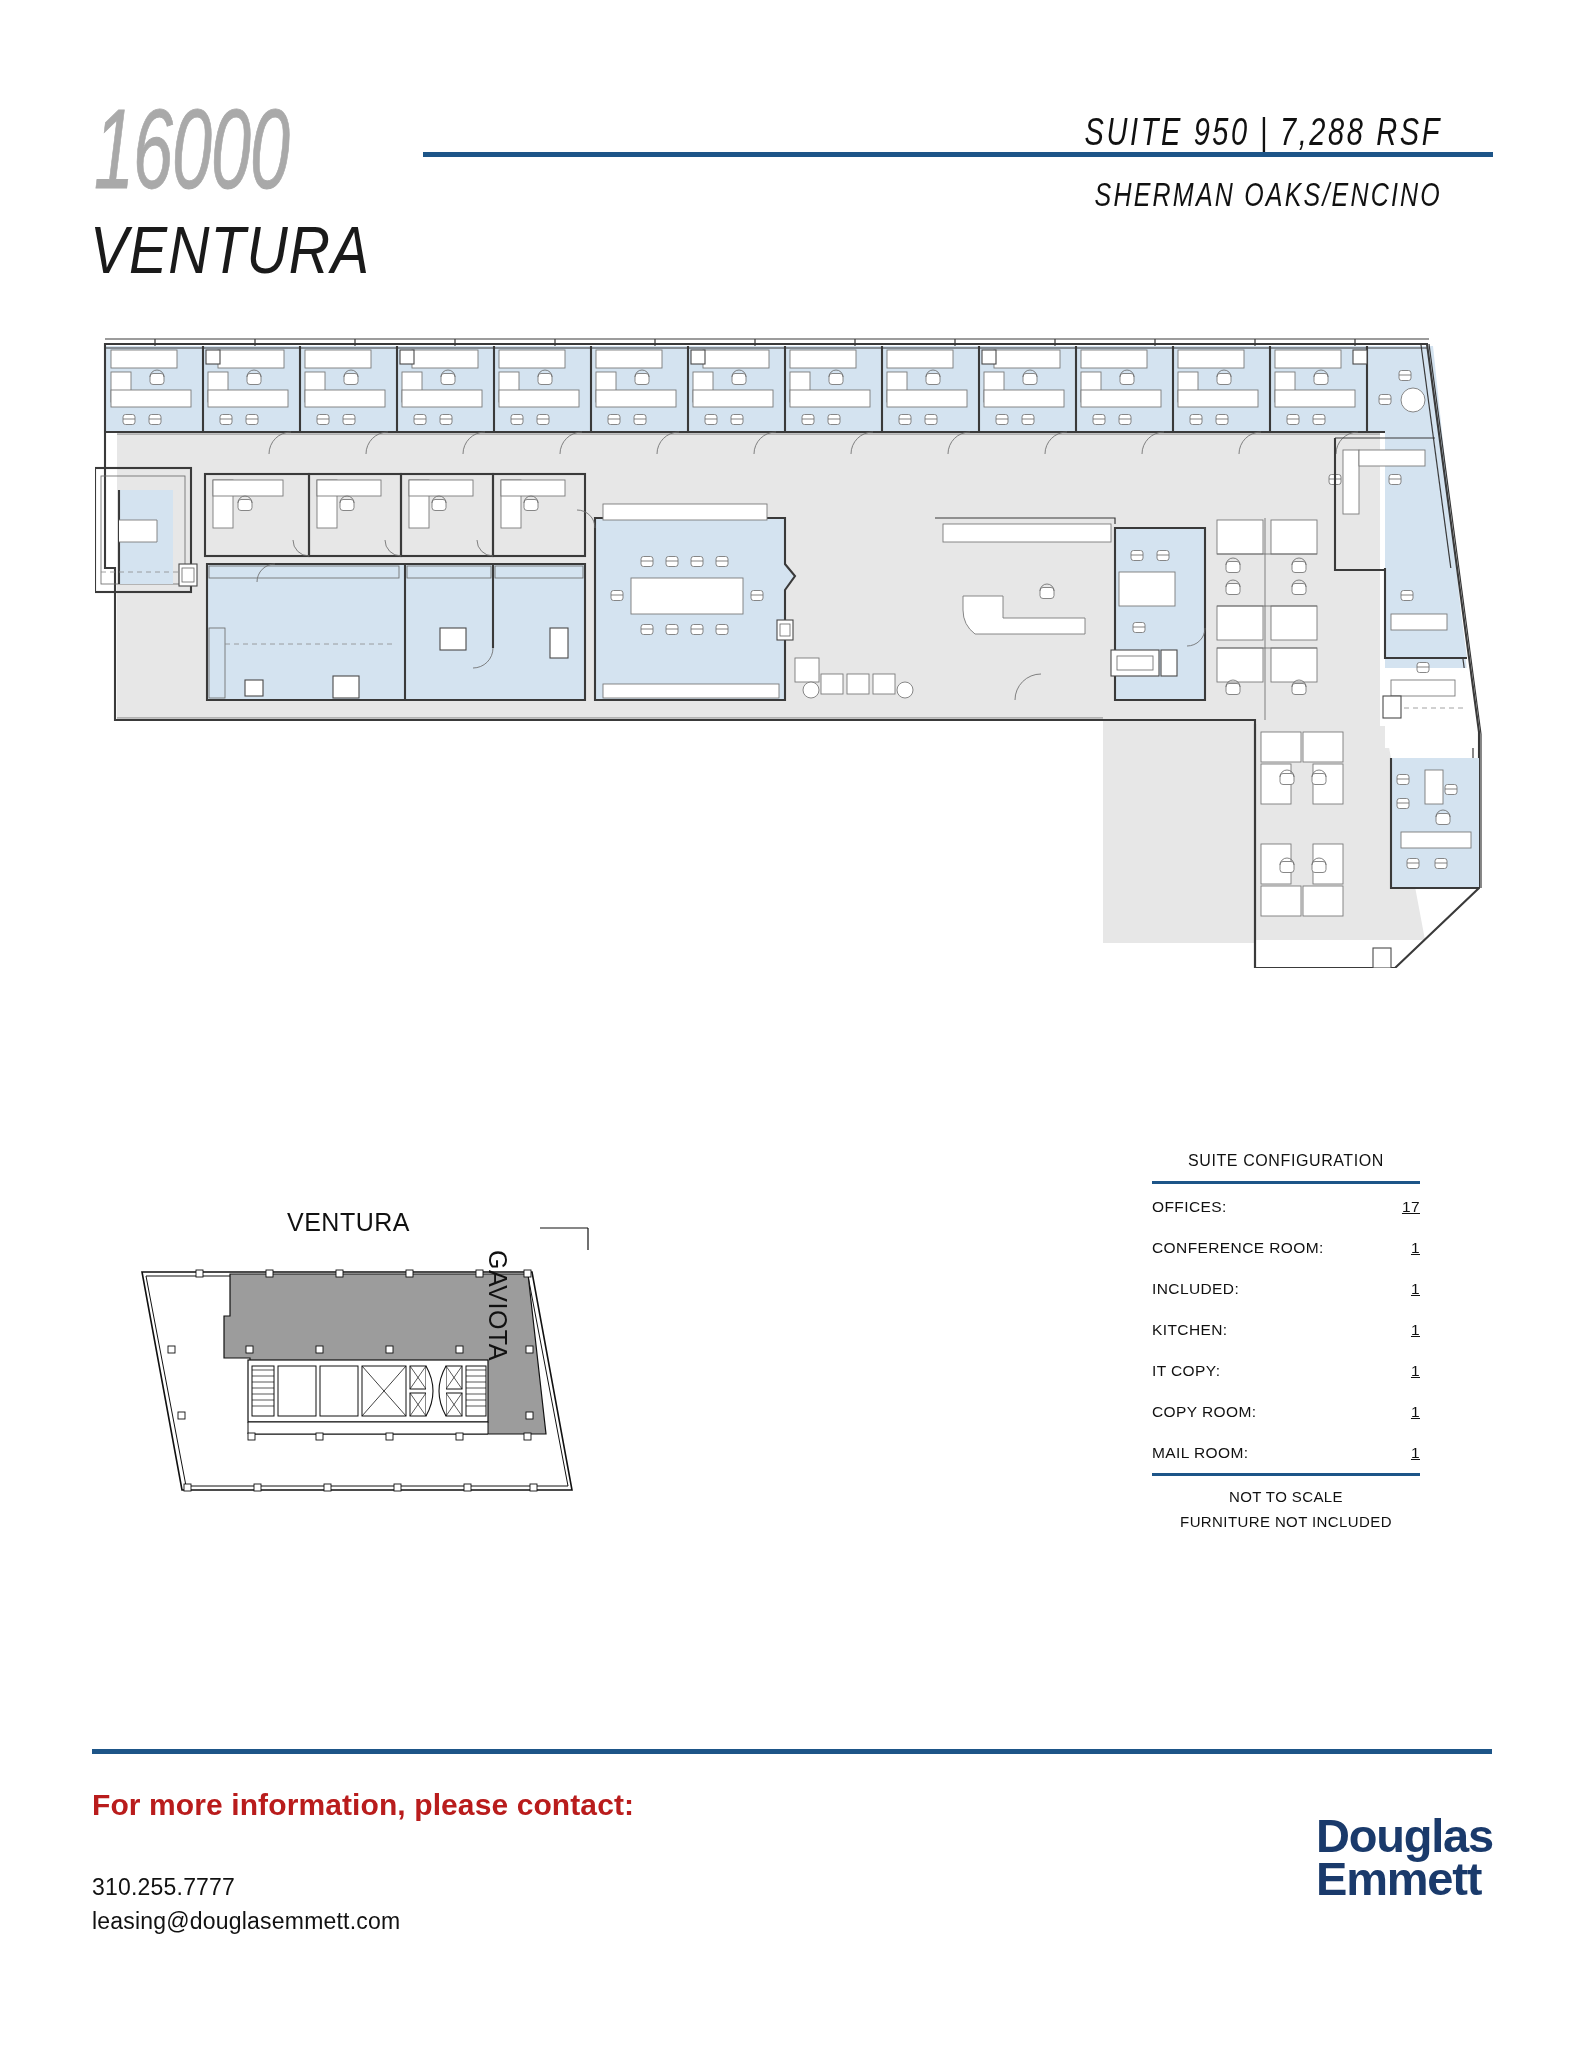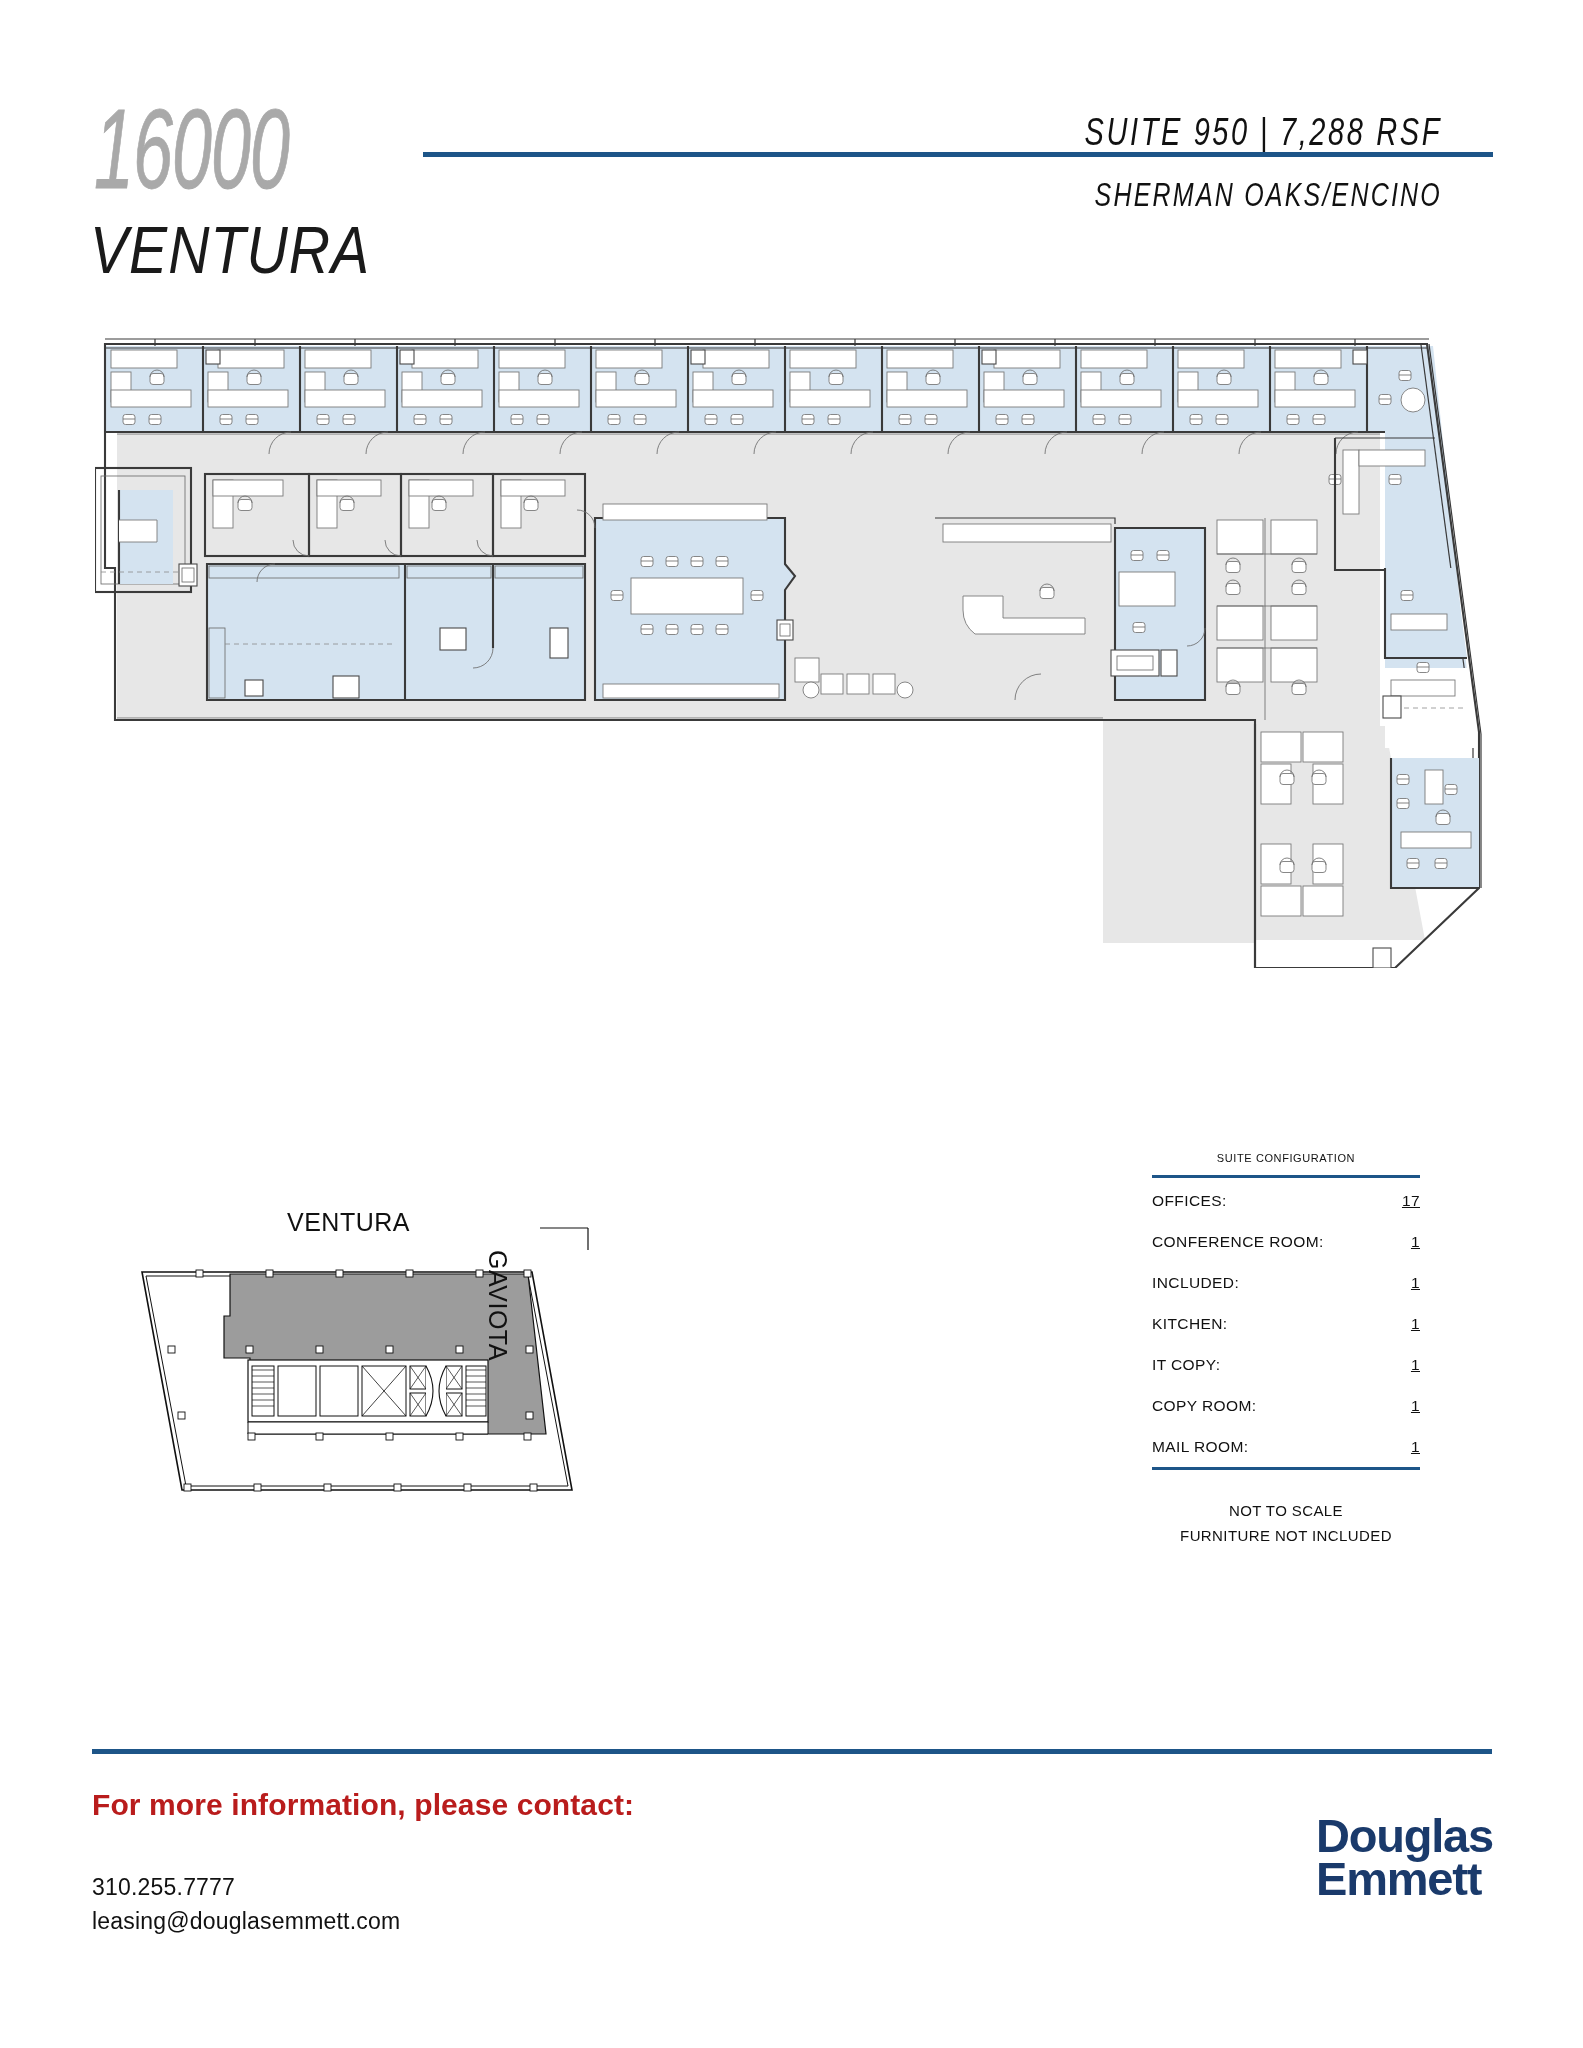--- a/index.html
+++ b/index.html
@@ -74,34 +74,34 @@
   }
   #kp-ventura { left:287px; top:1208px; }
   #kp-gaviota {
     left:512px; top:1250px;
     transform:rotate(90deg); transform-origin:left top;
   }
 
   
   #config { position:absolute; left:1152px; top:1152px; width:268px; }
   #config-title {
-    text-align:center; font-size:11px; letter-spacing:0.6px;
+    text-align:center; font-size:16px; letter-spacing:0.6px;
     color:#111; margin-bottom:11px;
   }
   .cfg-rule { height:3px; background:#1d5588; width:100%; }
   .cfg-rows { padding:2px 0 0 0; }
   .cfg-row {
     display:flex; justify-content:space-between; align-items:baseline;
     font-size:15.5px; letter-spacing:0.4px; color:#111;
     padding:11.5px 0 11.5px 0;
     gap:46px;
   }
   .cfg-label { white-space:nowrap; }
   .cfg-val { white-space:nowrap;text-decoration:underline; }
-  #config-notes { text-align:center; padding-top:28px; }
+  #config-notes { text-align:center; padding-top:8px; }
   #config-notes div { font-size:15px; letter-spacing:0.4px; color:#111; padding:4px 0; }
 
   
   #rule-bottom {
     position:absolute; left:92px; top:1749px; width:1400px; height:5px;
     background:#1d5588;
   }
   #contact-head {
     position:absolute; left:92px; top:1788px;
     font-size:30px; font-weight:700; color:#b91c1c; letter-spacing:0.1px;

